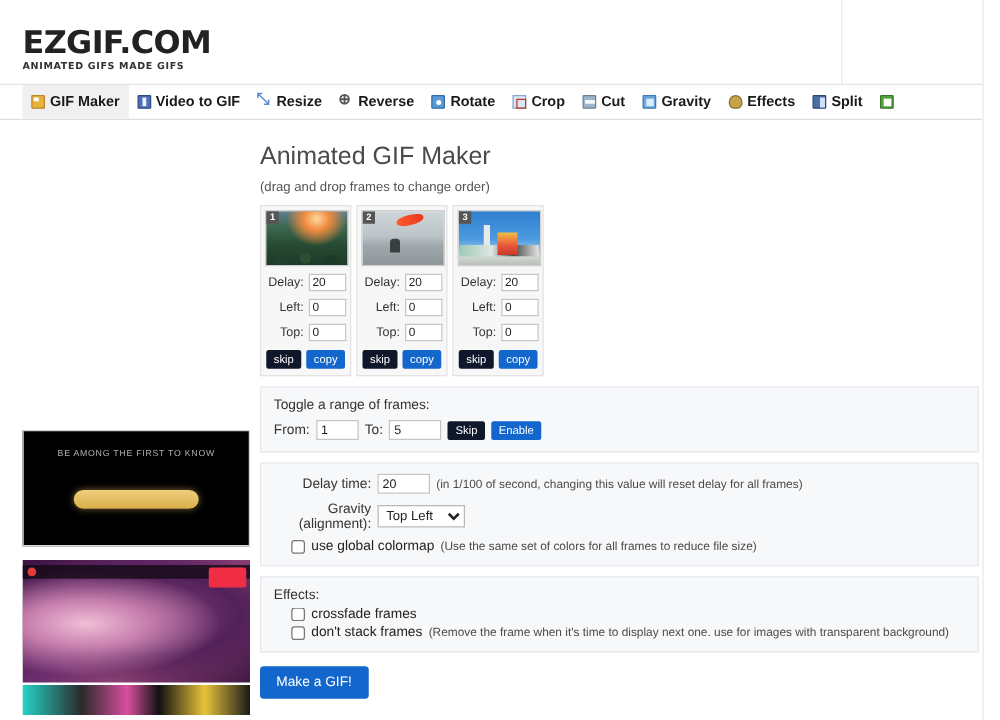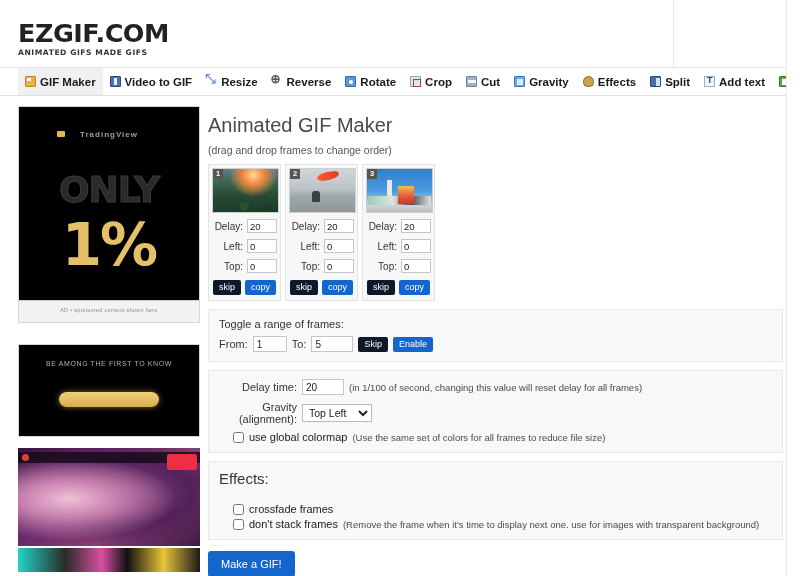--- a/index.html
+++ b/index.html
@@ -368,21 +368,21 @@
     color: #222;
     width: 70px;
     padding-left: 2px;
   }
   .lbl-w { display:inline-block; }
   .chk-row {
     display: flex; align-items: center; gap: 5px;
     font-size: 11px; color: #222; margin-top: 4px;
   }
   .chk-row input[type=checkbox] { width:11px; height:11px; margin:0; }
-  .effects-title { font-size: 15px; color:#333; margin-bottom: 16px; }
+  .effects-title { font-size: 11px; color:#333; margin-bottom: 3px; }
   .make-btn {
     margin-top: 11px;
     background: #1266cc;
     color: #fff;
     border: none;
     border-radius: 3px;
     font-size: 11px;
     padding: 7px 13px;
     cursor: pointer;
     font-family: "Liberation Sans", sans-serif;
@@ -440,40 +440,27 @@
     </a>
     <a class="nav-item">
       <span class="nav-ico ico-effects"></span>
       <span>Effects</span>
     </a>
     <a class="nav-item">
       <span class="nav-ico ico-split"></span>
       <span>Split</span>
     </a>
     <a class="nav-item">
-      <span class="nav-ico ico-addtext"></span>
-      <span>Add text</span>
-    </a>
-    <a class="nav-item">
       <span class="nav-ico ico-webp"></span>
 
     </a>
 
   </div>
 
   <div class="ads">
-    <div class="ad" id="ad1">
-      <div class="ad1-brand-dot"></div>
-      <div class="ad1-brand">TradingView</div>
-      <div class="ad1-only">ONLY</div>
-      <div class="ad1-pct">1%</div>
-      <div class="ad1-footer">
-        <div class="ad1-footer-txt">AD • sponsored content shown here</div>
-      </div>
-    </div>
 
     <div class="ad" id="ad2">
       <div class="ad2-txt">BE AMONG THE FIRST TO KNOW</div>
       <div class="ad2-btn"></div>
     </div>
 
     <div class="ad" id="ad3">
       <div class="ad3-img">
         <div class="ad3-bar"></div>
         <div class="ad3-rec"></div>

